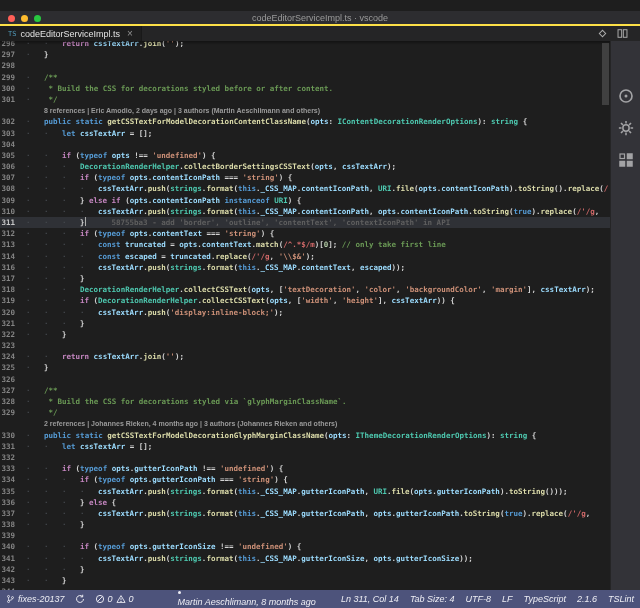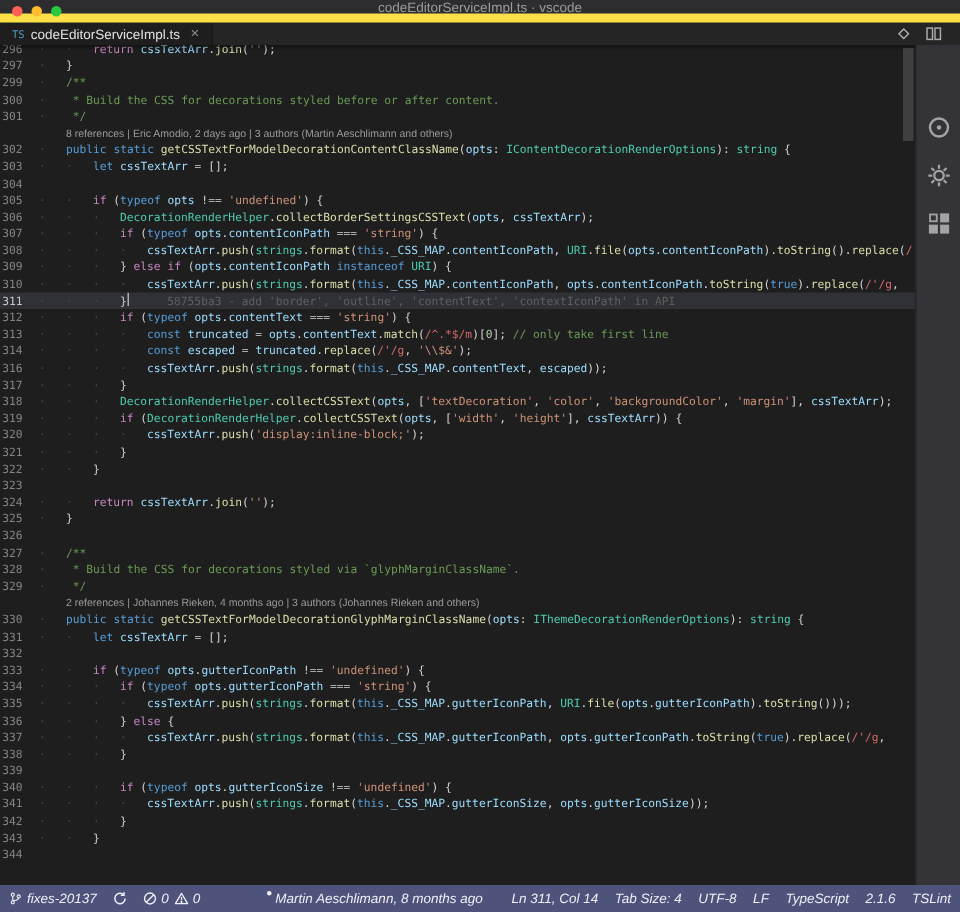--- a/index.html
+++ b/index.html
@@ -8,42 +8,43 @@
     width:640px; height:608px; overflow:hidden;
     background:#1e1e1e;
     font-family:"Liberation Sans", sans-serif;
   }
   .window { width:640px; height:608px; display:flex; flex-direction:column; }
 
   
   .titlebar {
     flex:none; height:15px; background:#2d2d30;
     position:relative; display:flex; align-items:center; justify-content:center;
-    border-bottom:6px solid #fde047;
+    border-bottom:2px solid #fde047;
+    margin-top:11px;
   }
   .lights { position:absolute; left:8px; top:4px; display:flex; gap:6px; }
   .light { width:7px; height:7px; border-radius:50%; display:inline-block; }
   .light.red { background:#ff5f57; }
   .light.yellow { background:#febc2e; }
   .light.green { background:#28c840; }
   .wtitle { font-size:9px; color:#9b9b9b; }
 
   
   .tabbar { flex:none; height:15px; background:#252526; display:flex; align-items:stretch; }
   .tab {
     display:flex; align-items:center; gap:4px; background:#1e1e1e;
     padding:0 8px; font-size:9px; color:#e2e2e2; border-right:1px solid #191919;
   }
   .ts-icon { color:#519aba; font-weight:normal; font-size:7px; font-family:"DejaVu Sans Mono",monospace; }
   .tab-close { color:#8f8f8f; font-size:10px; line-height:10px; margin-left:3px; }
   .tab-actions { margin-left:auto; display:flex; align-items:center; gap:9px; padding-right:12px; color:#adadad; }
   .tab-actions .act { display:flex; align-items:center; }
 
   
-  .main { flex:1; min-height:0; display:flex; }
+  .main { flex:1; min-height:0; display:flex;font-weight:bold; }
   .editor {
     flex:1; position:relative; overflow:hidden;
     font-family:"DejaVu Sans Mono", monospace; font-size:7.5px;
   }
   .editor::before { content:''; position:absolute; top:0; left:0; right:0; height:4px;
     background:linear-gradient(rgba(0,0,0,.4),transparent); z-index:3; pointer-events:none; }
   .code { margin-top:-3px; position:relative; z-index:1; }
   .row { display:flex; height:11.2px; line-height:11.2px; }
   .num { flex:none; width:26px; text-align:right; padding-right:11px; color:#858585; }
   .content { flex:1; white-space:pre; overflow:hidden; }
@@ -68,21 +69,21 @@
   }
   .ab-icon { color:rgba(255,255,255,.55); display:flex; }
 
   
   .statusbar {
     flex:none; height:18px; background:#4d537b; color:#eeeef4;
     display:flex; align-items:center; font-size:9px; padding:0 6px; gap:10px;
   }
   .sb { display:flex; align-items:flex-start; gap:3px; white-space:nowrap;font-style:italic; }
   .sb svg { display:block; }
-  .sb-blame { margin-left:34px; }
+  .sb-blame { margin-left:34px;flex-direction:column; }
   .dot { width:3px; height:3px; border-radius:50%; background:#eeeef4; display:inline-block; }
   .sb-right { margin-left:auto; display:flex; align-items:center; gap:11px; }
 </style>
 </head>
 <body>
 
 <div class="window">
 
   <div class="titlebar">
     <div class="lights">
@@ -117,20 +118,24 @@
   <div class="main">
     <div class="editor">
       <div class="code">
           <div class="row">
             <span class="num">296</span>
             <span class="content"><span class="ws">·</span><span class="ws">·</span><span class="ct">return </span><span class="vr">cssTextArr</span><span class="pl">.</span><span class="fn">join</span><span class="pl">(</span><span class="str">''</span><span class="pl">);</span></span>
           </div>
           <div class="row">
             <span class="num">297</span>
             <span class="content"><span class="ws">·</span><span class="pl">}</span></span>
+          </div>
+          <div class="row">
+            <span class="num">298</span>
+            <span class="content"></span>
           </div>
           <div class="row">
             <span class="num">299</span>
             <span class="content"><span class="ws">·</span><span class="cm">/**</span></span>
           </div>
           <div class="row">
             <span class="num">300</span>
             <span class="content"><span class="ws">·</span><span class="cm"> * Build the CSS for decorations styled before or after content.</span></span>
           </div>
           <div class="row">

